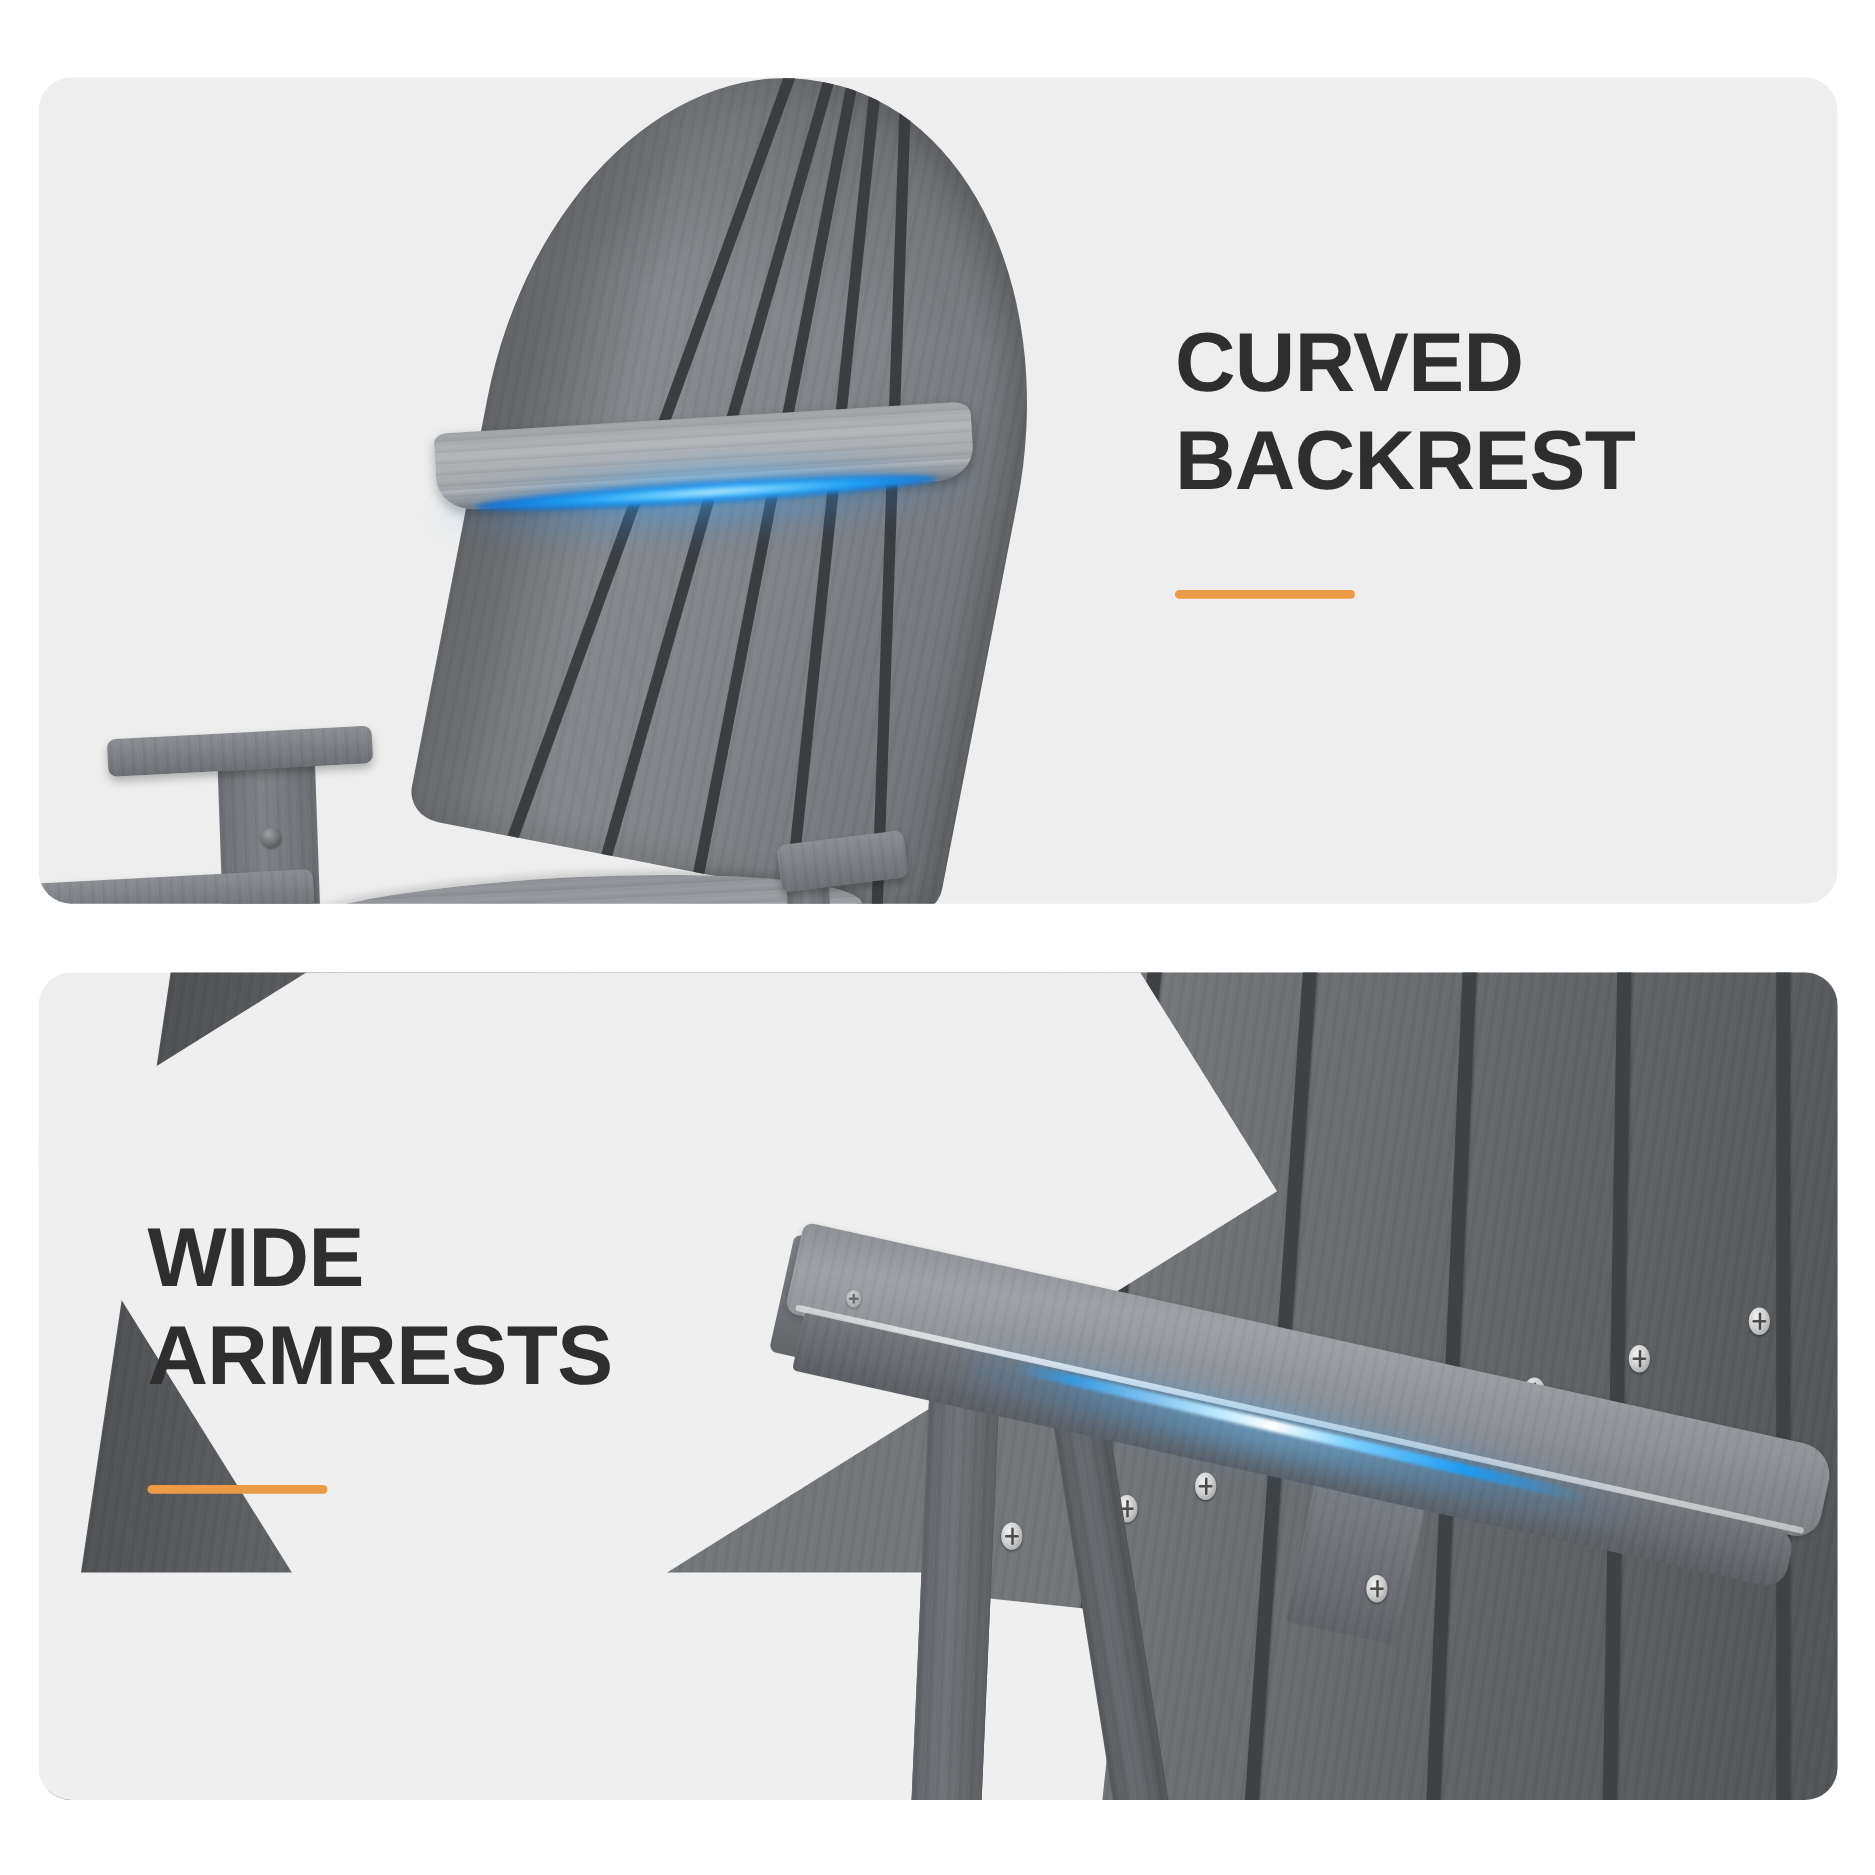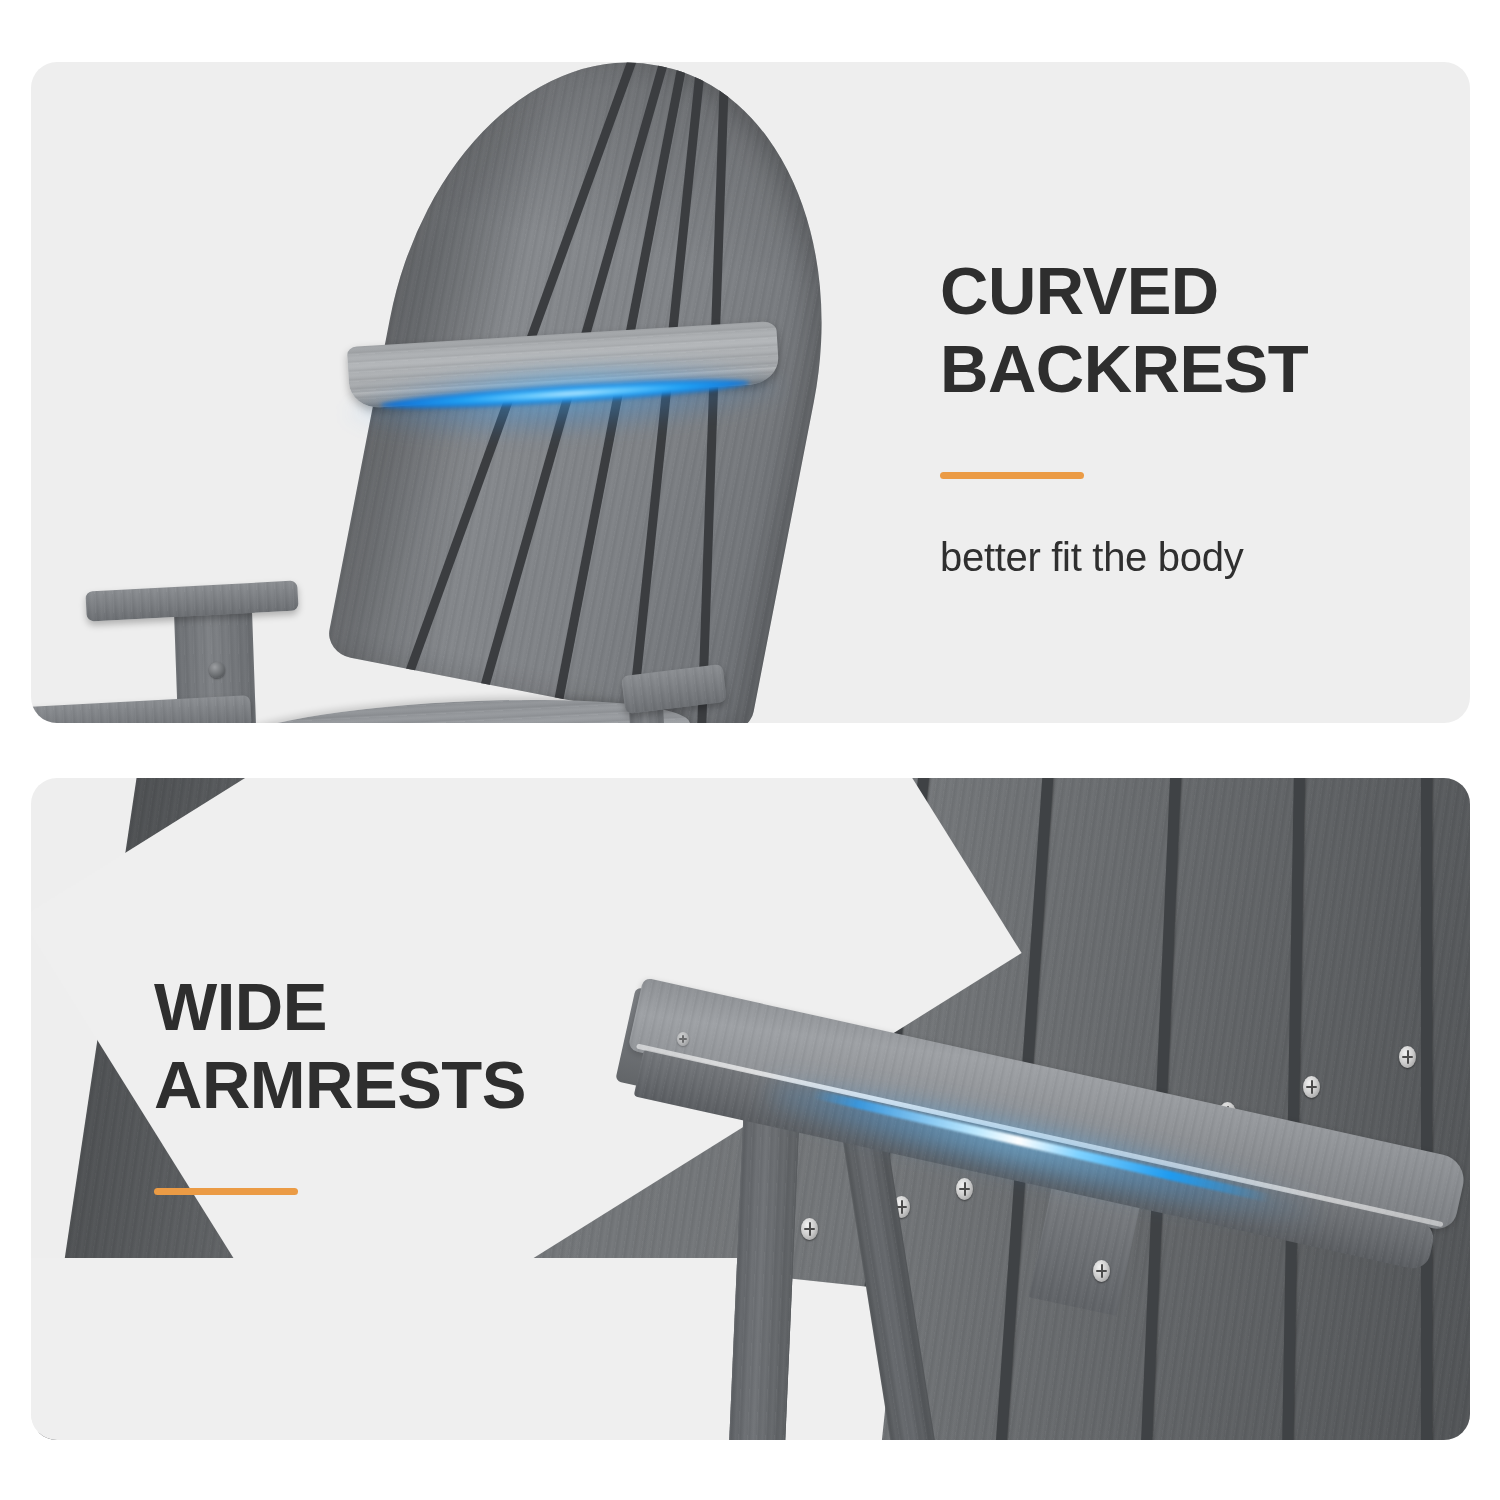--- a/index.html
+++ b/index.html
@@ -27,21 +27,21 @@
     background: #eeeeee;
     border-radius: 26px;
     overflow: hidden;
   }
   #panel-curved  { left: 31px; top: 62px;  width: 1439px; height: 661px; }
   #panel-armrest { left: 31px; top: 778px; width: 1439px; height: 662px; }
 
   
   .copy { position: absolute; z-index: 40; }
   #copy-curved  { left: 909px; top: 190px; width: 510px; }
-  #copy-armrest { left: 87px;  top: 190px; width: 560px; margin-left: 36px; }
+  #copy-armrest { left: 87px;  top: 190px; width: 560px; }
 
   .headline {
     font-size: 67px;
     font-weight: bold;
     line-height: 1.17;
     letter-spacing: -0.5px;
     color: #2e2e2e;
     white-space: pre-line;
   }
   .rule {
@@ -423,21 +423,20 @@
       </div>
       <div class="arm-post" id="post-right">
         <div class="grain"></div>
       </div>
     </div>
 
     <div class="copy" id="copy-curved">
       <div class="headline">CURVED
 BACKREST</div>
       <div class="rule"></div>
-      <div class="subline">better fit the body</div>
     </div>
   </div>
 
   <div class="panel" id="panel-armrest">
 
     <div id="scene-armrest">
 
       <div id="back-slab">
         <div class="grain"></div>
         <div class="vshade"></div>

